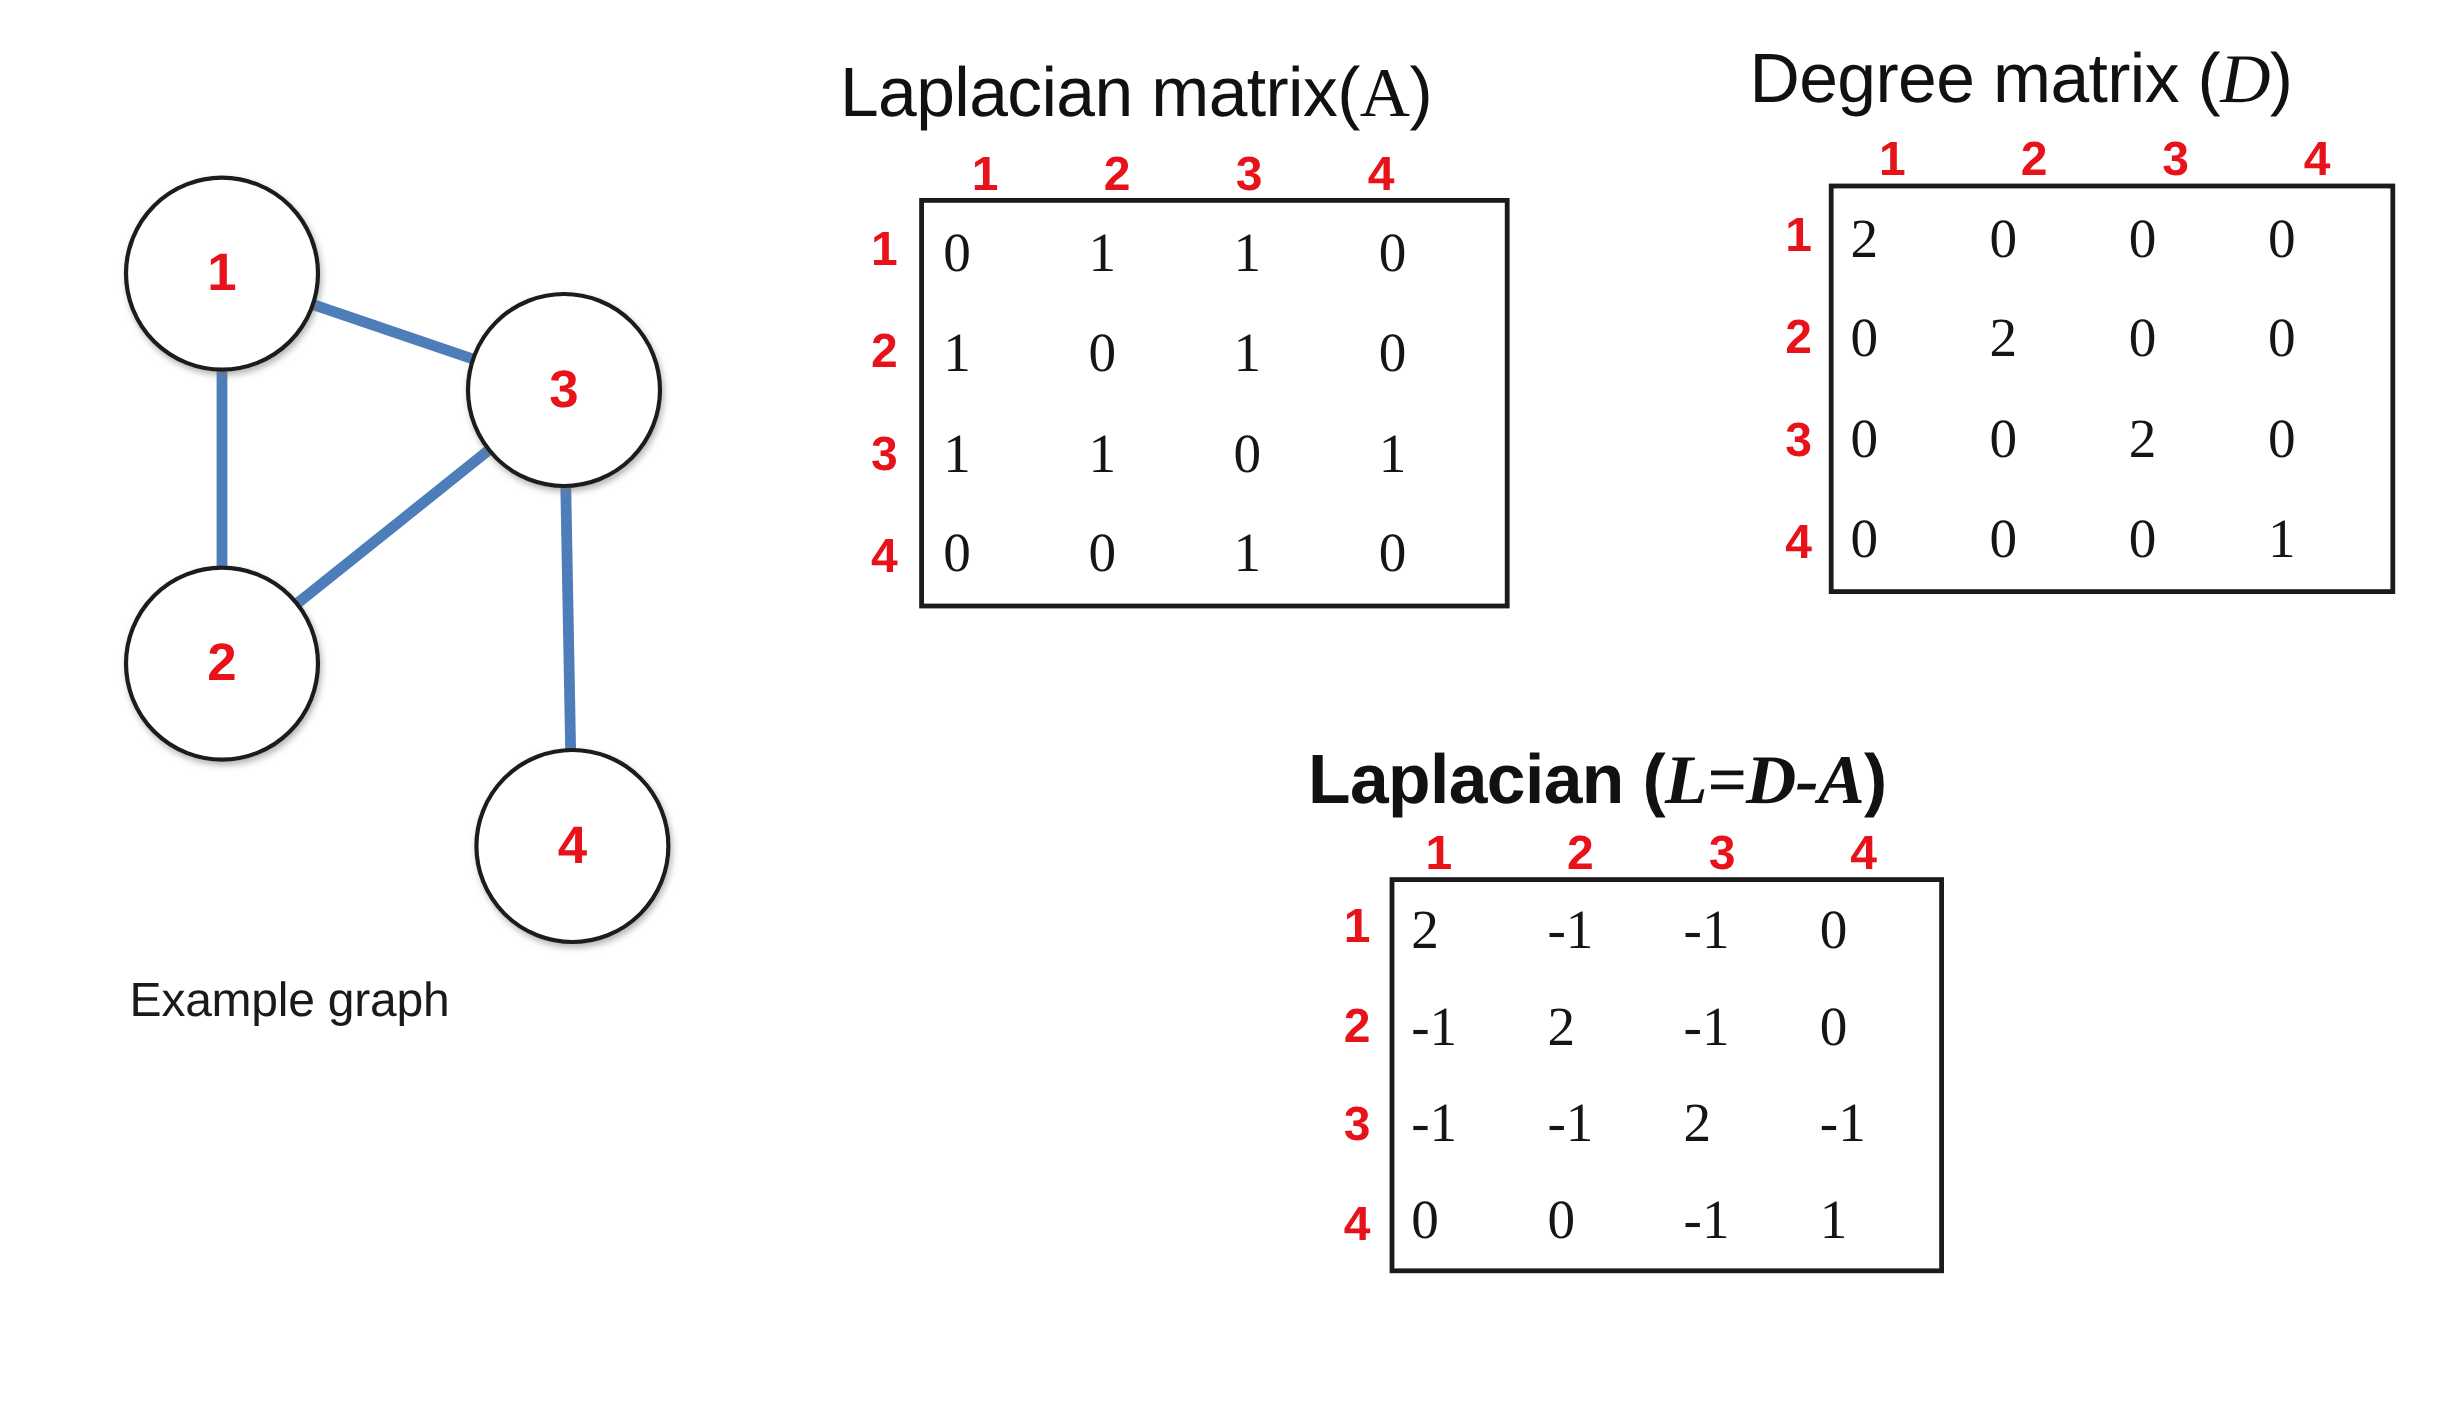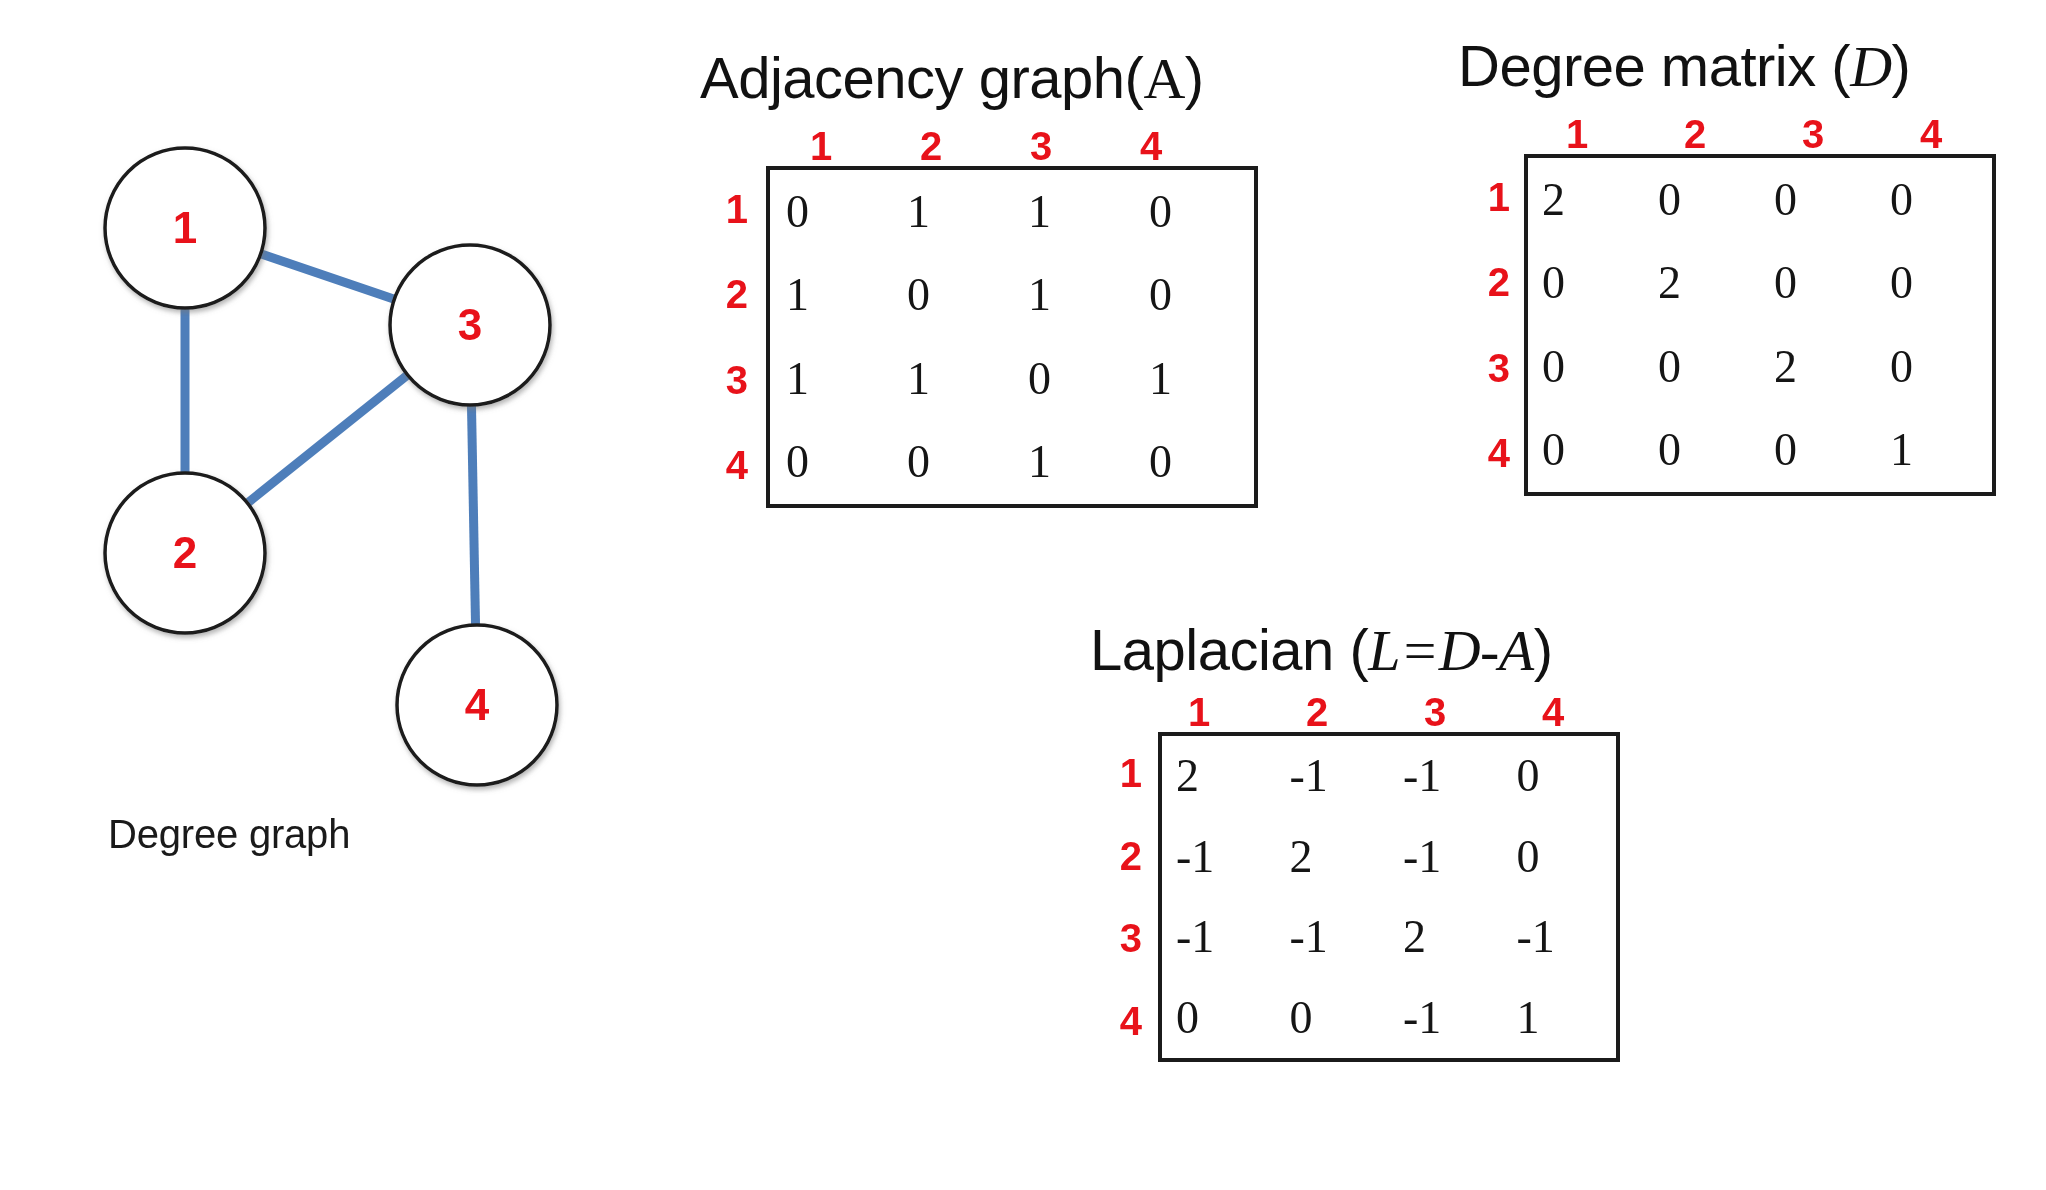--- a/index.html
+++ b/index.html
@@ -91,21 +91,21 @@
   #degree-matrix .matrix-title{margin-left:6px;}
   #degree-matrix .col-heads{margin-top:16px;}
   #degree-matrix .col-heads .spacer{width:66px;}
   #degree-matrix .col-head{width:118px;}
   #degree-matrix .row-heads{width:58px;padding-right:14px;height:342px;}
   #degree-matrix .matrix-box{width:472px;height:342px;}
   #degree-matrix .m-cell{width:112px;padding-left:14px;}
 
   
   #laplacian-matrix{left:1086px;top:620px;}
-  #laplacian-matrix .matrix-title{margin-left:4px;}
+  #laplacian-matrix .matrix-title{margin-left:4px;font-weight:bold;}
   #laplacian-matrix .col-heads{margin-top:10px;}
   #laplacian-matrix .col-heads .spacer{width:54px;}
   #laplacian-matrix .col-head{width:118px;}
   #laplacian-matrix .row-heads{width:56px;padding-right:16px;height:330px;}
   #laplacian-matrix .matrix-box{width:462px;height:330px;}
   #laplacian-matrix .m-cell{width:112px;padding-left:14px;}
 </style>
 </head>
 <body>
 
@@ -131,25 +131,25 @@
         <circle cx="410" cy="225" r="80" fill="#ffffff" stroke="#1b1b1b" stroke-width="3.5" filter="url(#nodeShadow)"></circle>
         <circle cx="417" cy="605" r="80" fill="#ffffff" stroke="#1b1b1b" stroke-width="3.5" filter="url(#nodeShadow)"></circle>
       </g>
     </svg>
 
     <div class="node-label" style="left:95px;top:106px;">1</div>
     <div class="node-label" style="left:95px;top:431px;">2</div>
     <div class="node-label" style="left:380px;top:203px;">3</div>
     <div class="node-label" style="left:387px;top:583px;">4</div>
 
-    <div id="graph-caption">Degree graph</div>
+    <div id="graph-caption">Example graph</div>
   </div>
 
   <div class="matrix-block" id="adjacency-matrix">
-    <div class="matrix-title"><span>Adjacency graph(</span><span class="mathvar-up">A</span><span>)</span></div>
+    <div class="matrix-title"><span>Laplacian matrix(</span><span class="mathvar-up">A</span><span>)</span></div>
 
     <div class="grid-wrap">
       <div class="col-heads">
         <div class="spacer"></div>
         <div class="col-head">1</div>
         <div class="col-head">2</div>
         <div class="col-head">3</div>
         <div class="col-head">4</div>
       </div>
 

